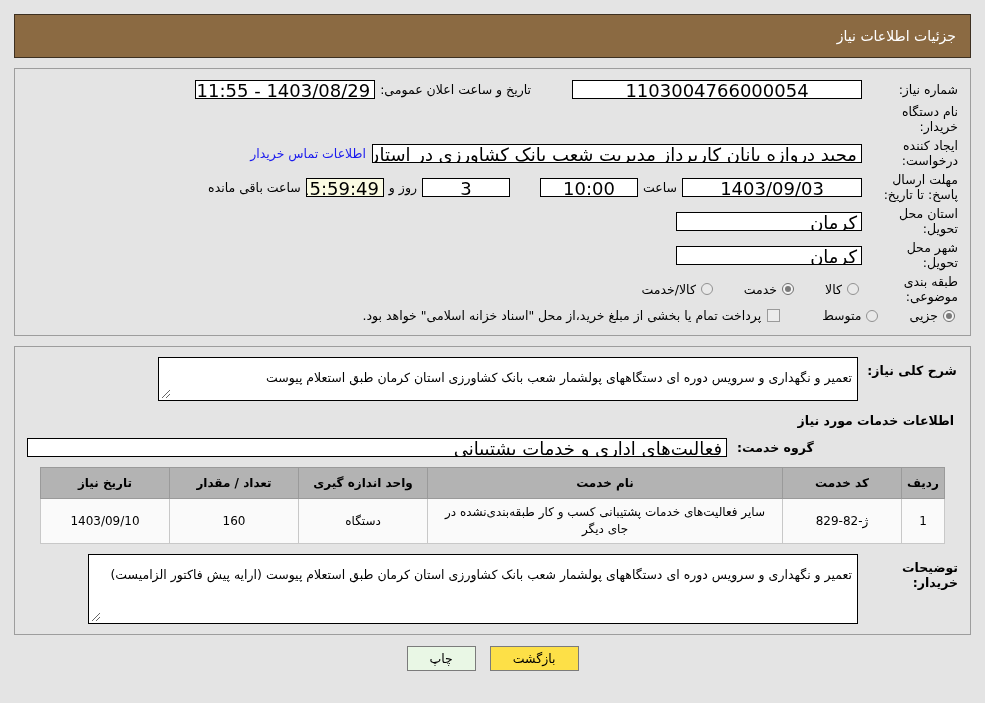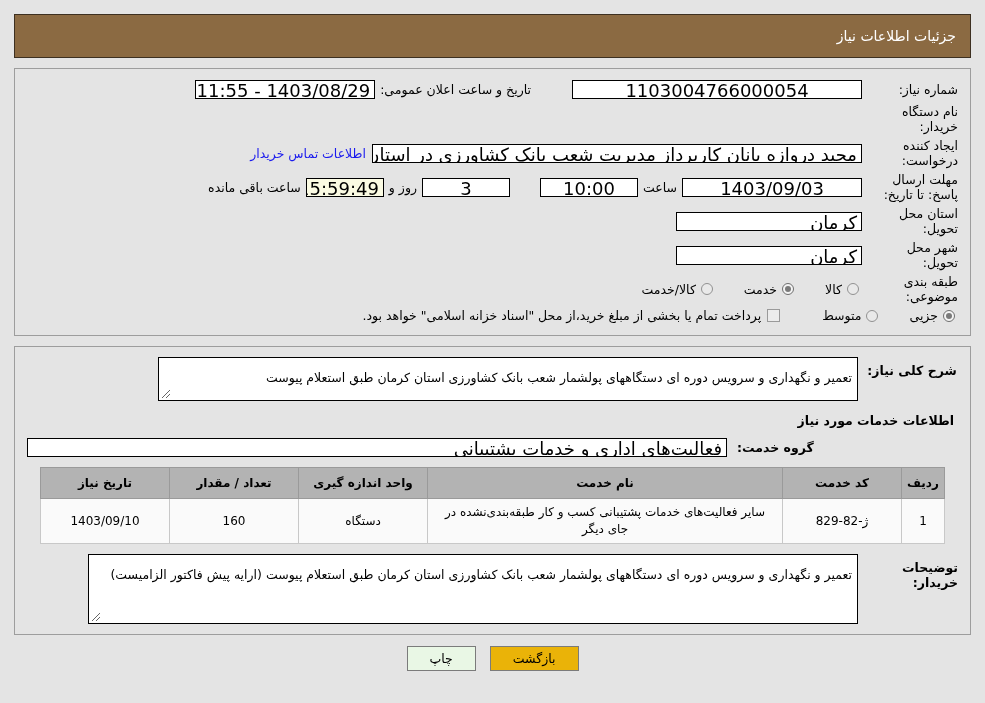--- a/index.html
+++ b/index.html
@@ -164,21 +164,21 @@
   }
   .btn{
     border:1px solid #7b7b7b;
     font-size:12.5px;
     padding:3px 22px;
     cursor:pointer;
     box-sizing:border-box;
     line-height:17px;
   }
   .btn.print{background:#e9f7e5;}
-  .btn.back{background:#eab308;}
+  .btn.back{background:#fde047;}
 </style>
 </head>
 <body>
 
 <div class="watermark">
   <div class="wm-inner">
     <div class="wm-shield">
       <svg width="122" height="138" viewBox="0 0 122 138">
         <path d="M61 4 L115 24 L115 72 C115 104 92 124 61 134 C30 124 7 104 7 72 L7 24 Z" fill="none" stroke="#e7c7c7" stroke-width="11"></path>
         <path d="M61 36 L40 94 L53 94 L61 70 L69 94 L82 94 Z" fill="#e7c7c7"></path>

